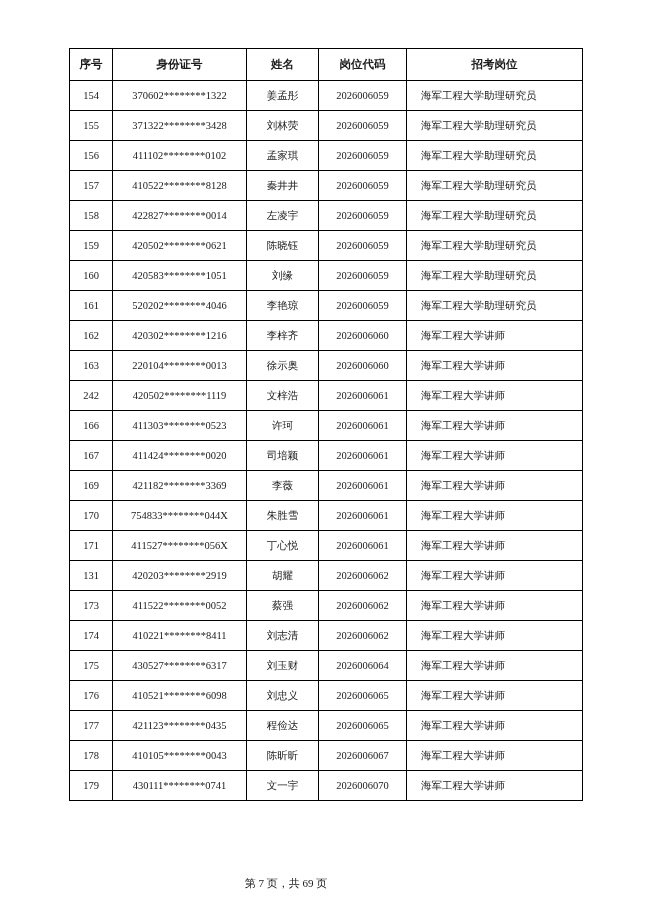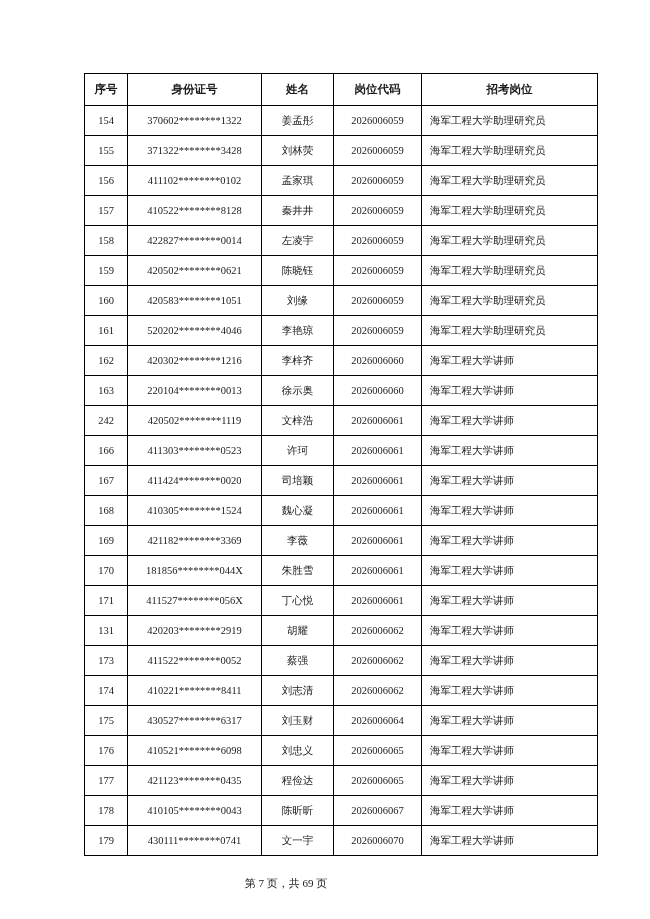--- a/index.html
+++ b/index.html
@@ -10,25 +10,24 @@
     width: 650px;
     height: 919px;
     background: #ffffff;
     position: relative;
     font-family: "Liberation Serif", "DejaVu Serif", serif;
     color: #1a1a1a;
   }
   .doc-table {
     position: absolute;
     left: 69px;
-    top: 73px;
+    top: 48px;
     width: 513px;
     border-collapse: collapse;
     table-layout: fixed;
-    margin-left: 15px;
   }
   .doc-table th, .doc-table td {
     border: 1px solid #000000;
     text-align: center;
     vertical-align: middle;
     padding: 0;
     overflow: hidden;
     white-space: nowrap;
   }
   .doc-table th {
@@ -37,21 +36,21 @@
     font-weight: bold;
     font-family: "Liberation Sans", "DejaVu Sans", sans-serif;
   }
   .doc-table td {
     height: 29px;
     font-size: 10.5px;
     font-weight: normal;
   }
   .doc-table td.left {
     text-align: left;
-    padding-left: 8px;
+    padding-left: 14px;
   }
   .page-footer {
     position: absolute;
     left: 0;
     top: 876px;
     width: 572px;
     text-align: center;
     font-size: 11px;
     color: #1a1a1a;
   }
@@ -162,36 +161,29 @@
         <td class="left">海军工程大学讲师</td>
       </tr>
       <tr>
         <td>167</td>
         <td>411424********0020</td>
         <td>司培颖</td>
         <td>2026006061</td>
         <td class="left">海军工程大学讲师</td>
       </tr>
       <tr>
-        <td>168</td>
-        <td>410305********1524</td>
-        <td>魏心凝</td>
-        <td>2026006061</td>
-        <td class="left">海军工程大学讲师</td>
-      </tr>
-      <tr>
         <td>169</td>
         <td>421182********3369</td>
         <td>李薇</td>
         <td>2026006061</td>
         <td class="left">海军工程大学讲师</td>
       </tr>
       <tr>
         <td>170</td>
-        <td>181856********044X</td>
+        <td>754833********044X</td>
         <td>朱胜雪</td>
         <td>2026006061</td>
         <td class="left">海军工程大学讲师</td>
       </tr>
       <tr>
         <td>171</td>
         <td>411527********056X</td>
         <td>丁心悦</td>
         <td>2026006061</td>
         <td class="left">海军工程大学讲师</td>

